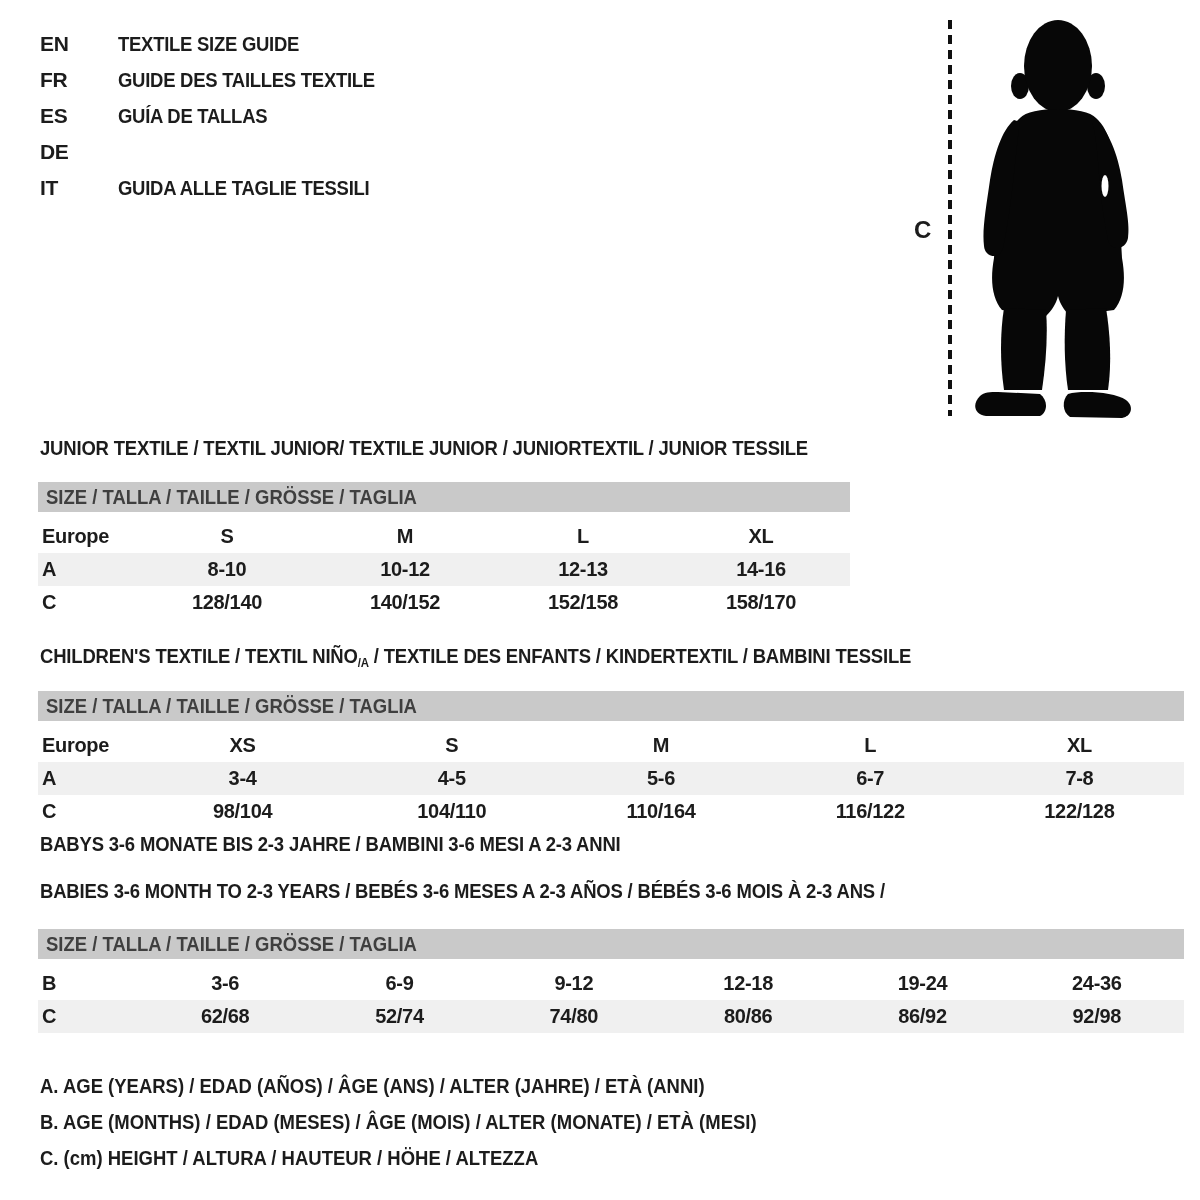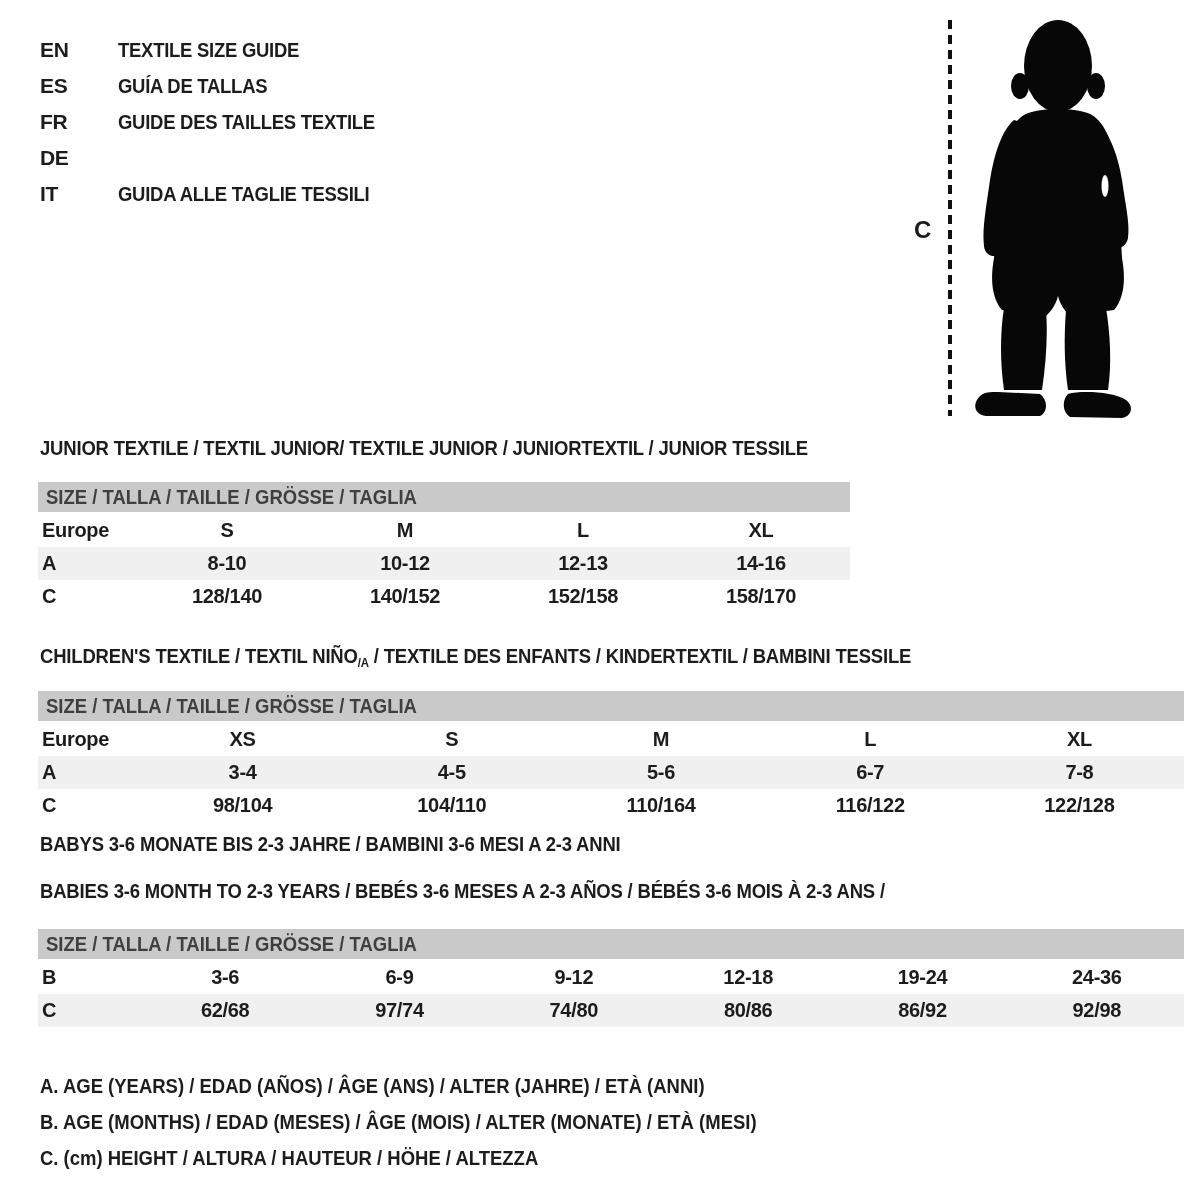--- a/index.html
+++ b/index.html
@@ -10,42 +10,42 @@
     height: 1200px;
     background: #ffffff;
     font-family: "Liberation Sans", sans-serif;
     color: #1c1c1c;
     overflow: hidden;
   }
   
   .cx { display: inline-block; transform: scaleX(0.88); transform-origin: 0 50%; white-space: nowrap; }
 
   
-  .lang-block { position: absolute; left: 40px; top: 32px; }
+  .lang-block { position: absolute; left: 40px; top: 26px; }
   .lang-row { display: grid; grid-template-columns: 78px auto; height: 36px; align-items: center; }
   .lang-code, .lang-title { font-size: 21px; font-weight: bold; letter-spacing: -0.3px; }
 
   
   .figure { position: absolute; left: 900px; top: 0; width: 300px; height: 430px; }
   .measure-line {
     position: absolute; left: 48px; top: 20px; width: 4px; height: 396px;
     background: repeating-linear-gradient(to bottom, #101010 0 9px, transparent 9px 15px);
   }
   .measure-label { position: absolute; left: 14px; top: 216px; font-size: 24px; font-weight: bold; }
   .silhouette { position: absolute; left: 70px; top: 18px; width: 166px; height: 402px; }
 
   
   .section-title { position: absolute; left: 40px; font-size: 21px; font-weight: bold; letter-spacing: -0.2px; }
   .sub-a { font-size: 13px; vertical-align: -4px; }
 
   
   .size-table { position: absolute; left: 38px; font-weight: bold; }
   .size-bar {
     height: 30px; line-height: 30px; background: #c9c9c9; color: #3f3f3f;
-    font-size: 21px; padding-left: 8px; margin-bottom: 2px;
+    font-size: 21px; padding-left: 8px; margin-bottom: 8px;
   }
   .trow { display: grid; height: 33px; align-items: center; font-size: 20px; letter-spacing: -0.3px; }
   .trow.shaded { background: #f0f0f0; }
   .rowlabel { text-align: left; padding-left: 4px; }
   .cell { text-align: center; }
   .cols4 { grid-template-columns: 100px repeat(4, 1fr); }
   .cols5 { grid-template-columns: 100px repeat(5, 1fr); }
   .cols6 { grid-template-columns: 100px repeat(6, 1fr); }
   .w-junior { width: 812px; }
   .w-full { width: 1146px; }
@@ -58,26 +58,26 @@
 <body>
 
 <div id="canvas">
 
   <div class="lang-block">
     <div class="lang-row">
       <span class="lang-code">EN</span>
       <span class="lang-title"><span class="cx">TEXTILE SIZE GUIDE</span></span>
     </div>
     <div class="lang-row">
+      <span class="lang-code">FR</span>
+      <span class="lang-title"><span class="cx">GUIDE DES TAILLES TEXTILE</span></span>
+    </div>
+    <div class="lang-row">
       <span class="lang-code">ES</span>
       <span class="lang-title"><span class="cx">GUÍA DE TALLAS</span></span>
-    </div>
-    <div class="lang-row">
-      <span class="lang-code">FR</span>
-      <span class="lang-title"><span class="cx">GUIDE DES TAILLES TEXTILE</span></span>
     </div>
     <div class="lang-row">
       <span class="lang-code">DE</span>
     </div>
     <div class="lang-row">
       <span class="lang-code">IT</span>
       <span class="lang-title"><span class="cx">GUIDA ALLE TAGLIE TESSILI</span></span>
     </div>
   </div>
 
@@ -189,21 +189,21 @@
       <span class="cell">3-6</span>
       <span class="cell">6-9</span>
       <span class="cell">9-12</span>
       <span class="cell">12-18</span>
       <span class="cell">19-24</span>
       <span class="cell">24-36</span>
     </div>
     <div class="trow cols6 shaded">
       <span class="rowlabel">C</span>
       <span class="cell">62/68</span>
-      <span class="cell">97/74</span>
+      <span class="cell">52/74</span>
       <span class="cell">74/80</span>
       <span class="cell">80/86</span>
       <span class="cell">86/92</span>
       <span class="cell">92/98</span>
     </div>
   </div>
 
   <div class="legend">
     <div class="legend-line"><span class="cx">A. AGE (YEARS) / EDAD (AÑOS) / ÂGE (ANS) / ALTER (JAHRE) / ETÀ (ANNI)</span></div>
     <div class="legend-line"><span class="cx">B. AGE (MONTHS) / EDAD (MESES) / ÂGE (MOIS) / ALTER (MONATE) / ETÀ (MESI)</span></div>

